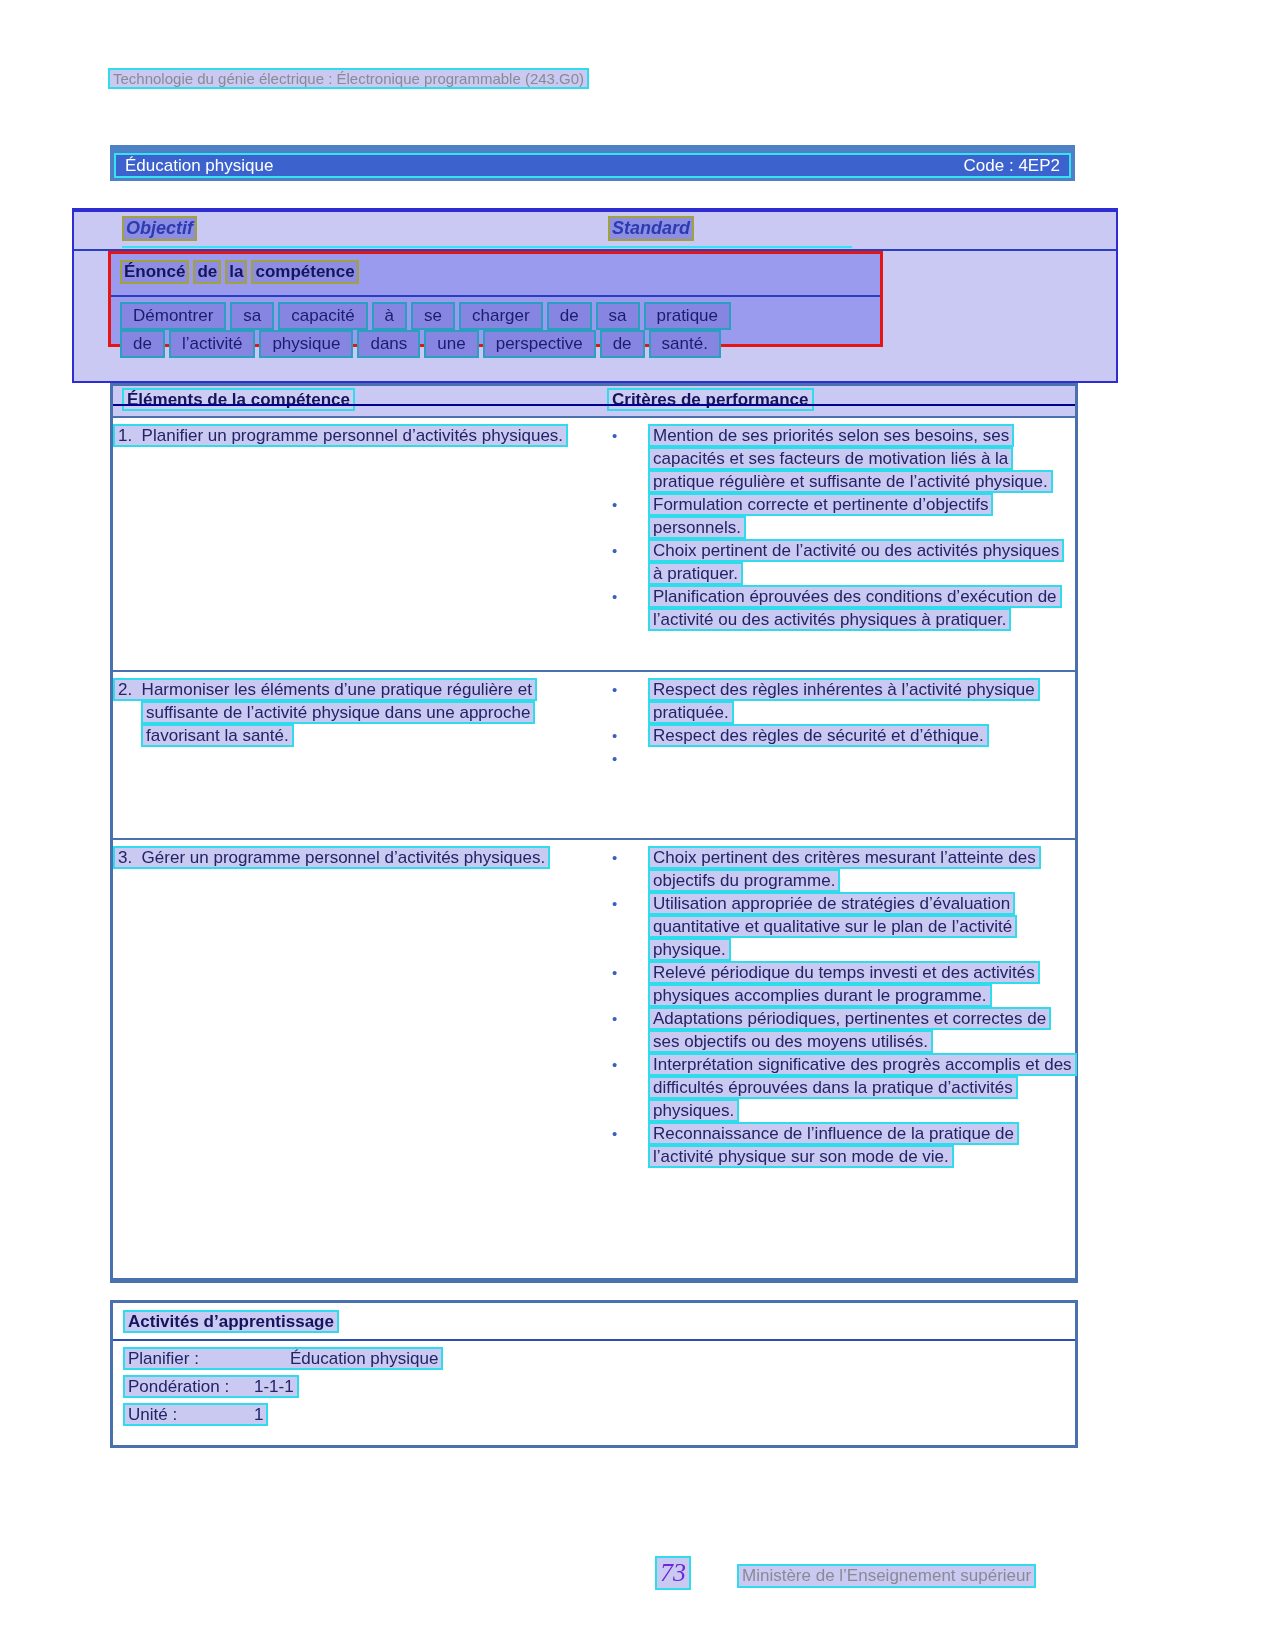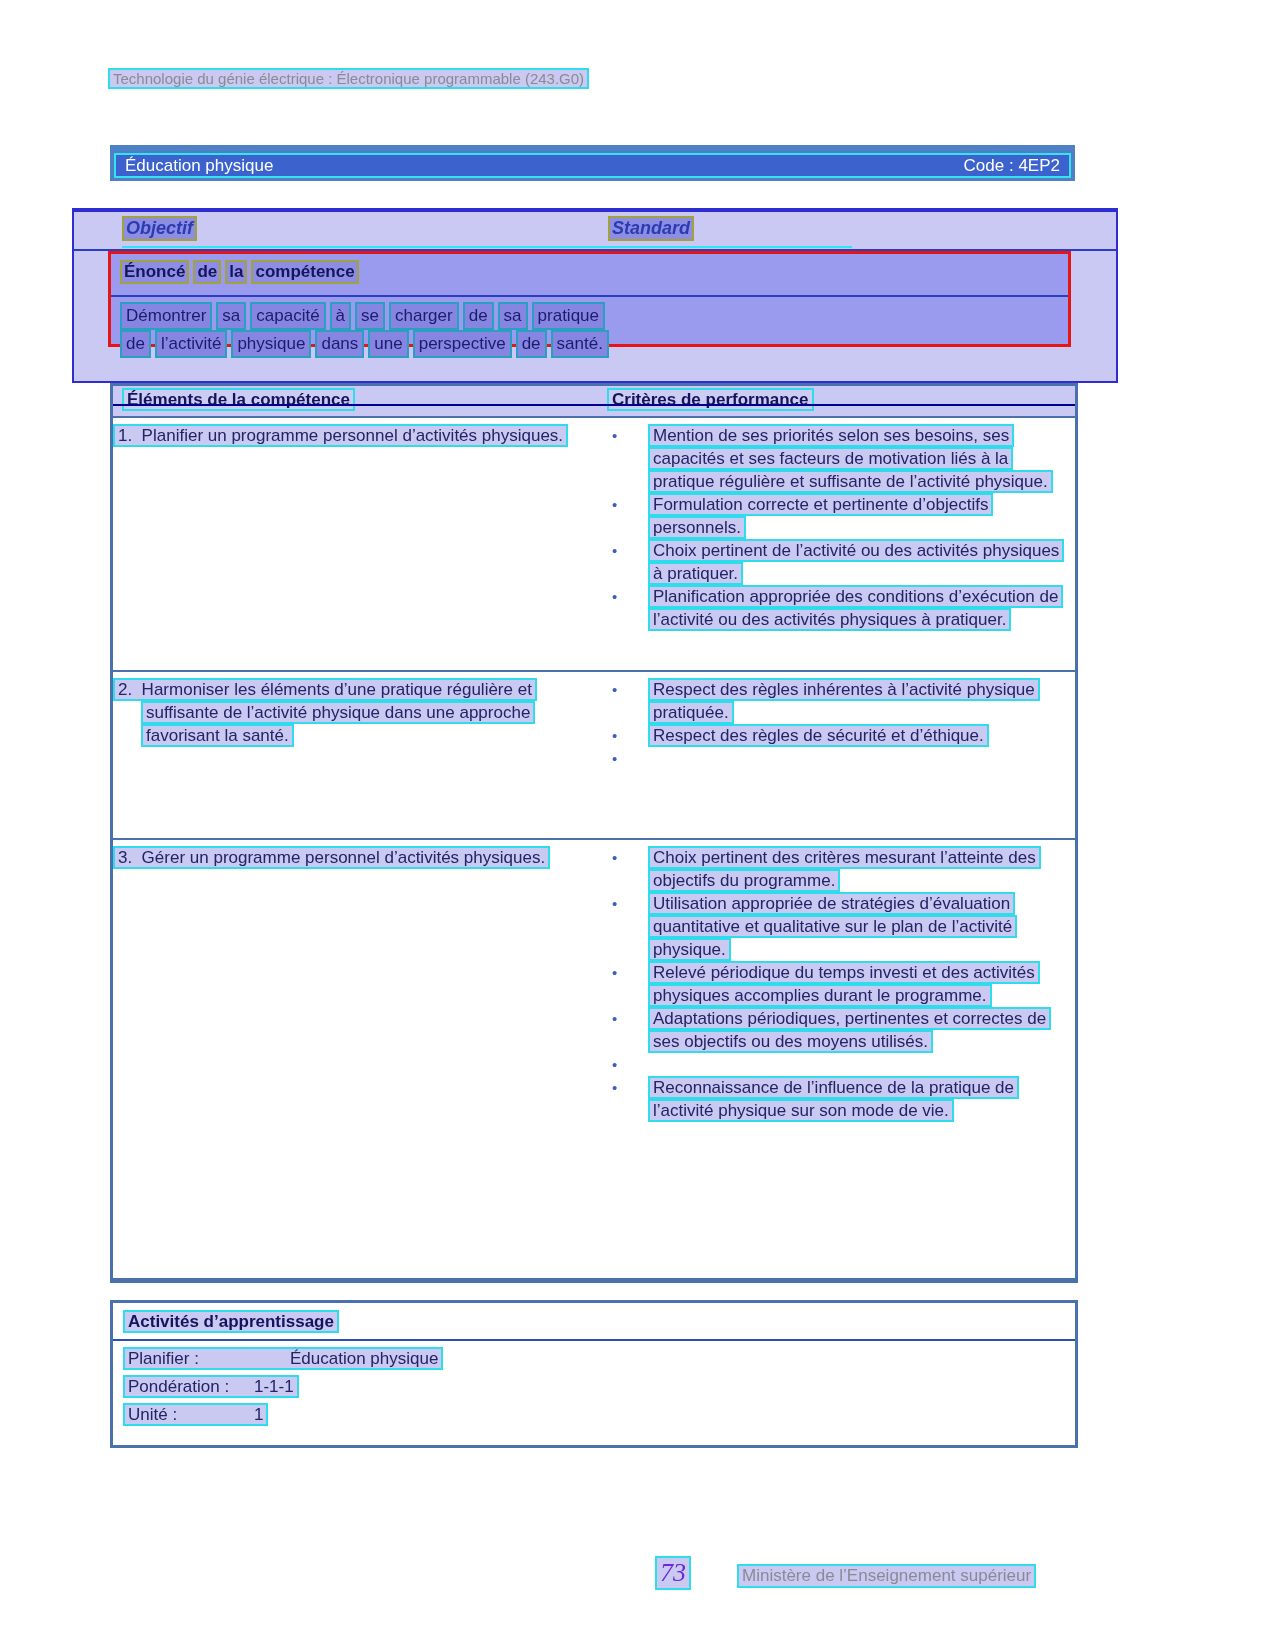--- a/index.html
+++ b/index.html
@@ -2,21 +2,21 @@
 <html><head>
 <meta charset="utf-8">
 <style>
   html,body{margin:0;padding:0;background:#ffffff;}
   .page{position:relative;width:1275px;height:1651px;background:#ffffff;
         font-family:"Liberation Sans",sans-serif;overflow:hidden;}
 
   
   .hl{background:#c9c9f1;border:2px solid #2fdcec;padding:0 3px;
       -webkit-box-decoration-break:clone;box-decoration-break:clone;}
-  .hlw{background:#8686e2;border:2px solid #2a9fbf;padding:0 4px;margin-right:4px;
+  .hlw{background:#8686e2;border:2px solid #2a9fbf;padding:0 11px;margin-right:4px;
        display:inline-block;}
   .hlw-olive{background:#8d8de4;border:2px solid #a2a23c;padding:0 2px;margin-right:4px;
        display:inline-block;}
 
   
   .doc-header{position:absolute;left:108px;top:70px;font-size:15px;color:#8a8a96;}
 
   
   .title-bar{position:absolute;left:110px;top:145px;width:965px;height:36px;background:#4d80c4;}
   .title-bar-inner{position:absolute;left:4px;right:4px;top:8px;bottom:3px;background:#3c63cd;
@@ -24,21 +24,21 @@
         padding:0 9px;color:#ffffff;font-size:17px;}
 
   
   .panel{position:absolute;left:72px;top:208px;width:1046px;height:175px;background:#c9c9f4;
         border:2px solid #2d2dd2;border-top-width:4px;box-sizing:border-box;}
   .obj-label{position:absolute;top:4px;font-size:18px;font-style:italic;font-weight:bold;color:#2b3cb0;}
   .obj-underline{position:absolute;top:34px;left:48px;width:730px;height:2px;background:#35e2f2;}
   .panel-rule{position:absolute;top:37px;left:0;width:100%;height:2px;background:#2a3ec0;}
 
   
-  .red-box{position:absolute;left:34px;top:39px;width:963px;height:96px;background:#9a9aee;
+  .red-box{position:absolute;left:34px;top:39px;width:775px;height:96px;background:#9a9aee;
         border:3px solid #e51515;box-sizing:border-box;}
   .red-box-head{position:absolute;left:9px;top:6px;font-size:17px;font-weight:bold;color:#15155e;}
   .red-box-rule{position:absolute;top:41px;left:0;width:100%;height:2px;background:#2a3ec0;}
   .red-box-body{position:absolute;left:9px;top:48px;font-size:17px;color:#1c1c6e;line-height:24px;}
 
   
   .ctable{position:absolute;left:110px;top:383px;width:968px;background:#ffffff;
         border:3px solid #4a70ae;border-bottom-width:5px;box-sizing:border-box;}
   .thead{position:relative;background:#c9c9f4;height:30px;border-bottom:2px solid #4a70ae;}
   .thead-line{position:absolute;left:0;right:0;top:18px;height:2px;background:#000090;z-index:4;}
@@ -128,21 +128,21 @@
             <div class="crit">
               <span class="bullet">•</span>
               <div class="crit-text"><span class="hl">Formulation correcte et pertinente d’objectifs personnels.</span></div>
             </div>
             <div class="crit">
               <span class="bullet">•</span>
               <div class="crit-text"><span class="hl">Choix pertinent de l’activité ou des activités physiques à pratiquer.</span></div>
             </div>
             <div class="crit">
               <span class="bullet">•</span>
-              <div class="crit-text"><span class="hl">Planification appropriée des conditions d’exécution de l’activité ou des activités physiques à pratiquer.</span></div>
+              <div class="crit-text"><span class="hl">Planification éprouvées des conditions d’exécution de l’activité ou des activités physiques à pratiquer.</span></div>
             </div>
           </div>
         </div>
         <div class="trow" style="min-height: 168px;">
           <div class="cell-left">
             <p><span class="hl">2.&nbsp;&nbsp;Harmoniser les éléments d’une pratique régulière et suffisante de l’activité physique dans une approche favorisant la santé.</span></p>
           </div>
           <div class="cell-right">
             <div class="crit">
               <span class="bullet">•</span>
@@ -173,20 +173,21 @@
             <div class="crit">
               <span class="bullet">•</span>
               <div class="crit-text"><span class="hl">Relevé périodique du temps investi et des activités physiques accomplies durant le programme.</span></div>
             </div>
             <div class="crit">
               <span class="bullet">•</span>
               <div class="crit-text"><span class="hl">Adaptations périodiques, pertinentes et correctes de ses objectifs ou des moyens utilisés.</span></div>
             </div>
             <div class="crit">
               <span class="bullet">•</span>
+              <div class="crit-text"><span class="hl">Interprétation significative des progrès accomplis et des difficultés éprouvées dans la pratique d’activités physiques.</span></div>
             </div>
             <div class="crit">
               <span class="bullet">•</span>
               <div class="crit-text"><span class="hl">Reconnaissance de l’influence de la pratique de l’activité physique sur son mode de vie.</span></div>
             </div>
           </div>
         </div>
       </div>
   </div>
 

